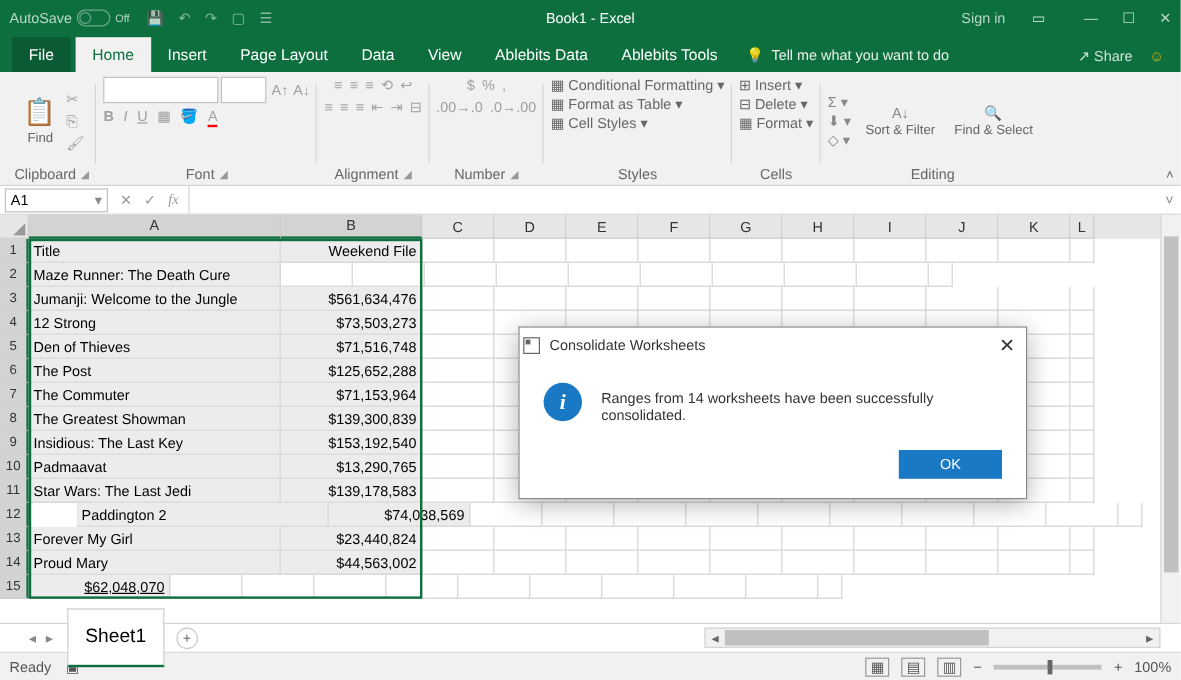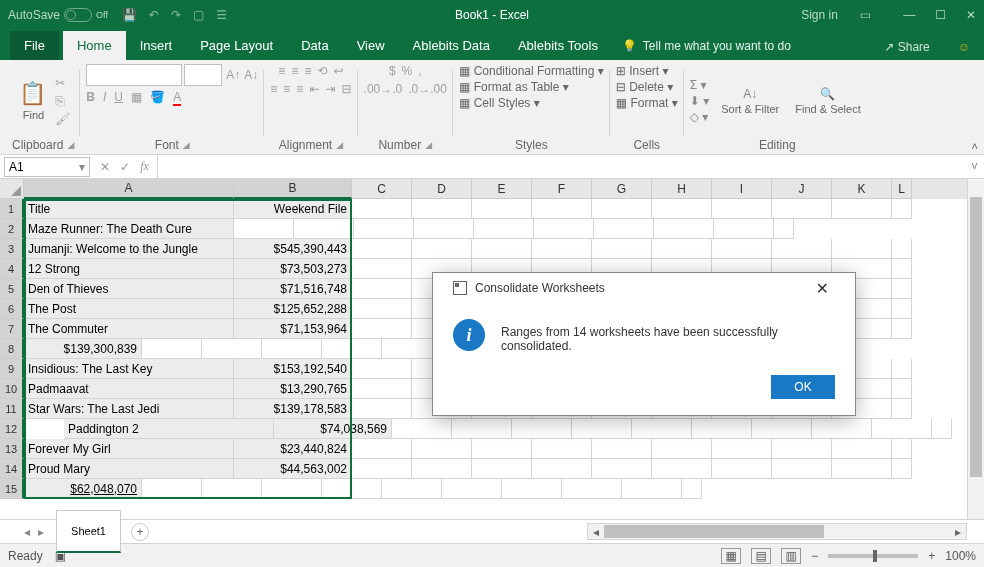--- a/index.html
+++ b/index.html
@@ -11,21 +11,21 @@
 .titlebar .qat{display:flex;gap:12px;margin-left:14px;align-items:center}
 .titlebar .qat span{opacity:.7}
 .titlebar .doc-title{position:absolute;left:50%;transform:translateX(-50%);color:#fff;font-size:12px}
 .titlebar .right{margin-left:auto;display:flex;align-items:center;gap:22px}
 .titlebar .winbtns{display:flex;gap:20px;margin-left:10px}
 .tabs{height:30px;background:#0d6f3e;display:flex;align-items:flex-end;padding-left:10px;color:#fff}
 .tab{padding:7px 14px;font-size:13px;cursor:pointer}
 .tab.active{background:#f1f1f1;color:#0d6f3e;font-weight:400}
 .tab.file{background:#0a5a33;margin-right:4px}
 .tellme{margin-left:10px;display:flex;align-items:center;gap:6px;opacity:.9;font-size:13px;padding:7px 0}
-.tabs .right{margin-left:auto;display:flex;align-items:center;gap:28px;padding-right:14px;padding-bottom:6px;opacity:.8}
+.tabs .right{margin-left:auto;display:flex;align-items:center;gap:14px;padding-right:14px;padding-bottom:6px;opacity:.8}
 .ribbon{height:95px;background:#f1f1f1;border-bottom:1px solid #d4d4d4;display:flex;padding:4px 6px 0}
 .group{display:flex;flex-direction:column;align-items:center;padding:0 6px;position:relative}
 .group::after{content:"";position:absolute;right:0;top:6px;bottom:18px;width:1px;background:#d4d4d4}
 .group:last-child::after{display:none}
 .group-body{flex:1;display:flex;align-items:center;gap:4px;color:#a0a0a0}
 .group-label{font-size:11px;color:#666;padding-bottom:2px;display:flex;align-items:center;gap:4px}
 .group-label .launcher{font-size:9px;color:#999}
 .bigbtn{display:flex;flex-direction:column;align-items:center;gap:2px;padding:2px 4px;color:#888}
 .bigbtn .lbl{font-size:11px;color:#666}
 .fontbox{width:96px;height:22px;border:1px solid #c0c0c0;background:#fff}
@@ -44,41 +44,41 @@
 .row{display:flex;height:20px}
 .rh{width:24px;border-right:1px solid #ccc;border-bottom:1px solid #ccc;background:#d3d3d3;display:flex;align-items:center;justify-content:center;font-size:11px;color:#333;border-right:2px solid #0d6f3e}
 .cell{height:20px;border-right:1px solid #d4d4d4;border-bottom:1px solid #d4d4d4;padding:0 4px;display:flex;align-items:center;overflow:hidden;white-space:nowrap}
 .cell.data{background:#ececec}
 .cell.num{justify-content:flex-end}
 .selection-border{position:absolute;border:2px solid #0d6f3e;pointer-events:none}
 .scrollbar-v{position:absolute;right:0;top:0;width:17px;bottom:0;background:#f1f1f1;border-left:1px solid #d4d4d4}
 .scrollbar-v .thumb{position:absolute;left:2px;right:2px;top:18px;height:280px;background:#c0c0c0}
 .sheet-tabs{height:24px;background:#fff;border-top:1px solid #d4d4d4;display:flex;align-items:center;padding-left:20px;position:relative}
 .sheet-tabs .navbtn{color:#888;padding:0 4px}
-.sheet-tab{padding:14px 14px;border:1px solid #ccc;border-bottom:2px solid #0d6f3e;background:#fff;font-size:11px;margin-left:8px}
+.sheet-tab{padding:14px 14px;border:1px solid #ccc;border-bottom:2px solid #0d6f3e;background:#fff;font-size:16px;margin-left:8px}
 .sheet-tabs .add{width:18px;height:18px;border:1px solid #ccc;border-radius:50%;display:flex;align-items:center;justify-content:center;margin-left:10px;color:#666}
 .sheet-tabs .hscroll{position:absolute;right:17px;width:380px;height:17px;bottom:3px;background:#f1f1f1;border:1px solid #d4d4d4;display:flex;align-items:center}
 .sheet-tabs .hscroll .tl,.sheet-tabs .hscroll .tr{width:16px;text-align:center;color:#666}
 .sheet-tabs .hscroll .track{flex:1;position:relative;height:100%}
 .sheet-tabs .hscroll .hthumb{position:absolute;left:0;width:220px;top:1px;bottom:1px;background:#c0c0c0}
 .statusbar{height:24px;background:#f1f1f1;border-top:1px solid #d4d4d4;display:flex;align-items:center;padding:0 8px;color:#555;font-size:12px}
 .statusbar .right{margin-left:auto;display:flex;align-items:center;gap:10px}
 .statusbar .viewbtn{width:20px;height:16px;border:1px solid #999;display:flex;align-items:center;justify-content:center}
 .statusbar .slider{width:90px;height:4px;background:#c0c0c0;position:relative}
 .statusbar .slider::after{content:"";position:absolute;left:50%;top:-4px;width:4px;height:12px;background:#666}
 .dialog{position:absolute;left:432px;top:272px;width:424px;background:#fff;border:1px solid #888;box-shadow:0 4px 20px rgba(0,0,0,.3)}
-.dialog-title{height:30px;display:flex;align-items:center;padding:0 20px;font-size:12px;color:#333}
+.dialog-title{height:30px;display:flex;align-items:center;padding:0 3px;font-size:12px;color:#333}
 .dialog-title .dicon{width:14px;height:14px;border:1px solid #666;margin-right:8px;position:relative}
 .dialog-title .dicon::before{content:"";position:absolute;left:1px;top:1px;width:4px;height:4px;background:#666}
 .dialog-title .close{margin-left:auto;font-size:16px;padding:2px 6px;cursor:pointer}
 .dialog-body{padding:16px 20px 10px;display:flex;gap:16px;align-items:flex-start}
 .info-icon{width:32px;height:32px;border-radius:50%;background:#1979c4;color:#fff;display:flex;align-items:center;justify-content:center;font-family:Georgia,serif;font-style:italic;font-weight:bold;font-size:18px;flex-shrink:0}
 .dialog-msg{font-size:12px;color:#333;padding-top:6px}
 .dialog-footer{padding:12px 20px 16px;display:flex;justify-content:flex-end}
-.ok-btn{width:64px;height:24px;background:#1979c4;color:#fff;border:none;font-size:12px;cursor:pointer}
+.ok-btn{width:86px;height:24px;background:#1979c4;color:#fff;border:none;font-size:12px;cursor:pointer}
 .collapse-ribbon{position:absolute;right:6px;top:140px;color:#666;font-size:11px}
 </style>
 </head>
 <body>
 
 <div class="titlebar">
   <div class="autosave">
     <span>AutoSave</span>
     <span class="toggle"></span>
     <span style="font-size:9px">Off</span>
@@ -300,21 +300,21 @@
         <div class="cell" style="width: 60px;"></div>
         <div class="cell" style="width: 60px;"></div>
         <div class="cell" style="width: 60px;"></div>
         <div class="cell" style="width: 60px;"></div>
         <div class="cell" style="width: 60px;"></div>
         <div class="cell" style="width: 20px;"></div>
       </div>
       <div class="row">
         <div class="rh">3</div>
         <div class="cell data" style="width: 210px;">Jumanji: Welcome to the Jungle</div>
-        <div class="cell data num" style="width: 118px;">$545,390,443</div>
+        <div class="cell data num" style="width: 118px;">$561,634,476</div>
         <div class="cell" style="width: 60px;"></div>
         <div class="cell" style="width: 60px;"></div>
         <div class="cell" style="width: 60px;"></div>
         <div class="cell" style="width: 60px;"></div>
         <div class="cell" style="width: 60px;"></div>
         <div class="cell" style="width: 60px;"></div>
         <div class="cell" style="width: 60px;"></div>
         <div class="cell" style="width: 60px;"></div>
         <div class="cell" style="width: 60px;"></div>
         <div class="cell" style="width: 20px;"></div>
@@ -374,20 +374,21 @@
         <div class="cell" style="width: 60px;"></div>
         <div class="cell" style="width: 60px;"></div>
         <div class="cell" style="width: 60px;"></div>
         <div class="cell" style="width: 60px;"></div>
         <div class="cell" style="width: 60px;"></div>
         <div class="cell" style="width: 60px;"></div>
         <div class="cell" style="width: 20px;"></div>
       </div>
       <div class="row">
         <div class="rh">8</div>
+        <div class="cell data" style="width: 210px;">The Greatest Showman</div>
         <div class="cell data num" style="width: 118px;">$139,300,839</div>
         <div class="cell" style="width: 60px;"></div>
         <div class="cell" style="width: 60px;"></div>
         <div class="cell" style="width: 60px;"></div>
         <div class="cell" style="width: 60px;"></div>
         <div class="cell" style="width: 60px;"></div>
         <div class="cell" style="width: 60px;"></div>
         <div class="cell" style="width: 60px;"></div>
         <div class="cell" style="width: 60px;"></div>
         <div class="cell" style="width: 60px;"></div>

